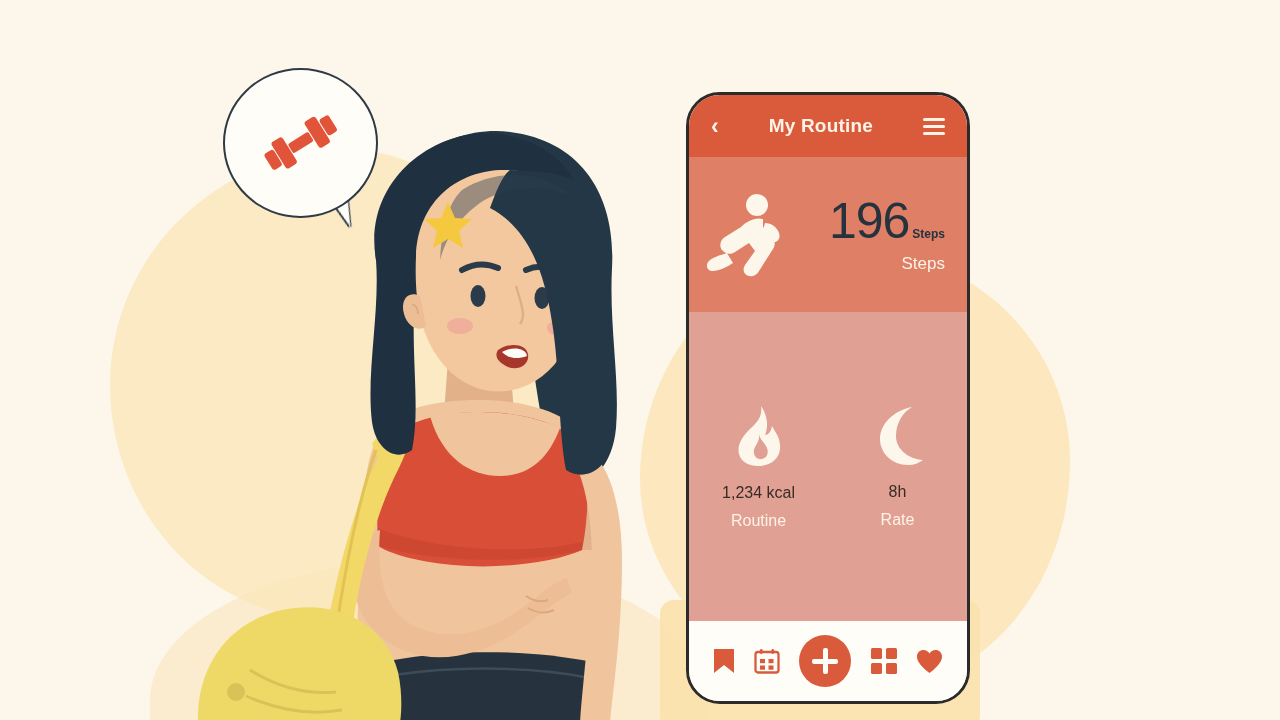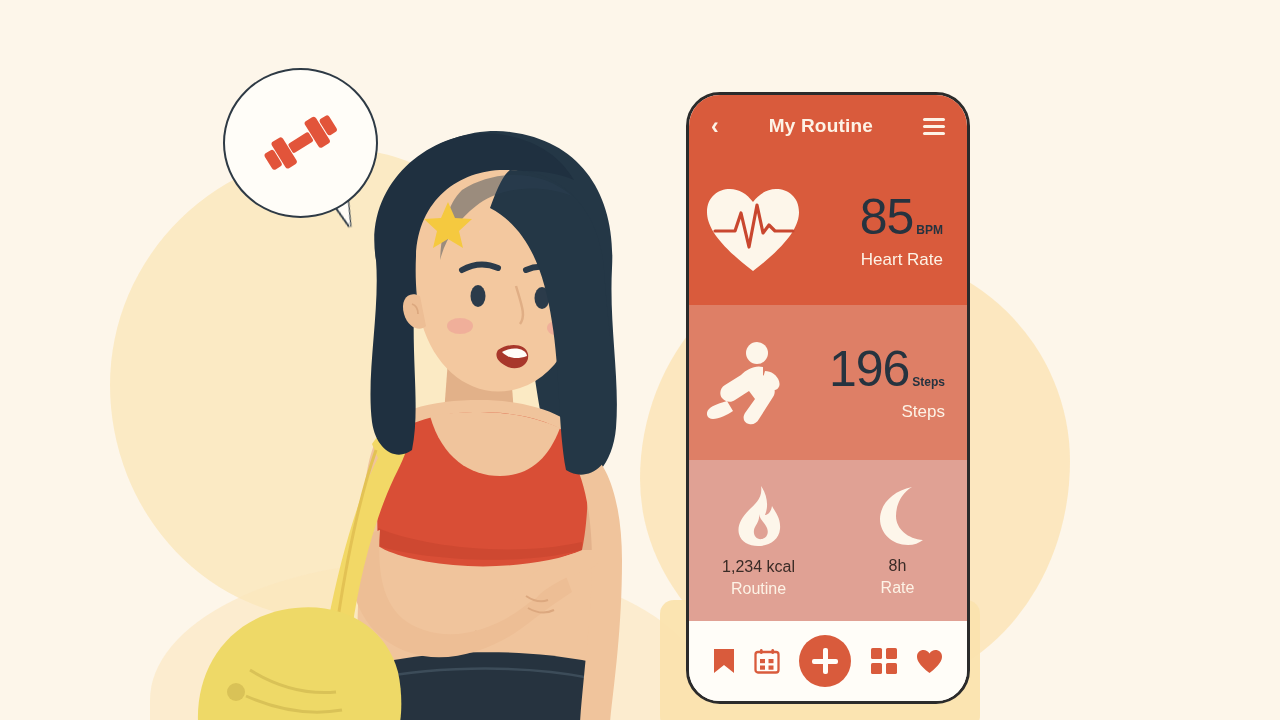--- a/index.html
+++ b/index.html
@@ -79,21 +79,21 @@
   #card-steps { background:#DE7F66; flex:0 0 155px; padding:0 18px 0 16px; }
   #card-split  { background:#E0A194; flex:1; display:flex; }
 
   .metric-icon { flex:0 0 auto; display:flex; align-items:center; justify-content:center; }
   .metric-readout { flex:1; text-align:right; padding-right:4px; }
   .metric-valrow { display:flex; align-items:baseline; justify-content:flex-end; }
   .metric-value { font-size:50px; font-weight:400; color:#26333F; letter-spacing:-1px; line-height:1; }
   .metric-unit  { font-size:12px; font-weight:700; color:#26333F; margin-left:3px; }
   .metric-label { font-size:17px; color:#FDF3E6; margin-top:8px; font-weight:400; }
 
-  .half { flex:1; display:flex; flex-direction:column; align-items:center; justify-content:center; gap:2px; }
+  .half { flex:1; display:flex; flex-direction:column; align-items:center; justify-content:center; gap:8px; }
   .half-value { font-size:16px; color:#3A2B26; margin-top:8px; }
   .half-label { font-size:16px; color:#FDF3E6; margin-top:2px; }
 
   #bottom-nav {
     flex:0 0 80px; background:#FFFDF8;
     display:flex; align-items:center; justify-content:space-around;
     padding:0 14px; position:relative;
   }
   .nav-item { cursor:pointer; display:flex; align-items:center; justify-content:center; }
   #nav-add {
@@ -226,36 +226,20 @@
     <div id="app-header">
       <span id="back-button">‹</span>
       <span id="screen-title">My Routine</span>
       <span id="menu-button">
         <i></i>
           <i></i>
           <i></i>
       </span>
     </div>
 
-    <div class="metric-card" id="card-heart">
-      <div class="metric-icon">
-        <svg width="96" height="88" viewBox="0 0 96 88">
-          <path d="M48 84 C14 58 2 40 2 25 C2 10 13 2 25 2 C34 2 42 7 48 15
-                   C54 7 62 2 71 2 C83 2 94 10 94 25 C94 40 82 58 48 84 Z" fill="#FDF6EA"></path>
-          <path d="M10 44 L30 44 L36 26 L44 60 L52 18 L58 46 L64 38 L70 44 L88 44" stroke="#C9472F" stroke-width="3.2" fill="none" stroke-linejoin="round" stroke-linecap="round"></path>
-        </svg>
-      </div>
-      <div class="metric-readout">
-        <div class="metric-valrow">
-          <span class="metric-value">85</span>
-          <span class="metric-unit">BPM</span>
-        </div>
-        <div class="metric-label">Heart Rate</div>
-      </div>
-    </div>
 
     <div class="metric-card" id="card-steps">
       <div class="metric-icon">
         <svg width="82" height="84" viewBox="0 0 82 84">
           <circle cx="52" cy="12" r="11" fill="#FDF6EA"></circle>
           <path d="M58 26 C50 24 42 28 36 34 L20 44 C15 47 14 53 17 57
                    C20 61 26 62 30 59 L44 50 L50 58 L40 72
                    C37 77 39 82 44 83 C48 84 52 82 54 78 L68 56
                    C71 51 70 46 66 42 L58 34 Z" fill="#FDF6EA"></path>
           <path d="M60 30 C66 30 72 34 74 40 C76 46 72 50 67 49 C62 48 59 43 58 37 Z" fill="#FDF6EA"></path>

